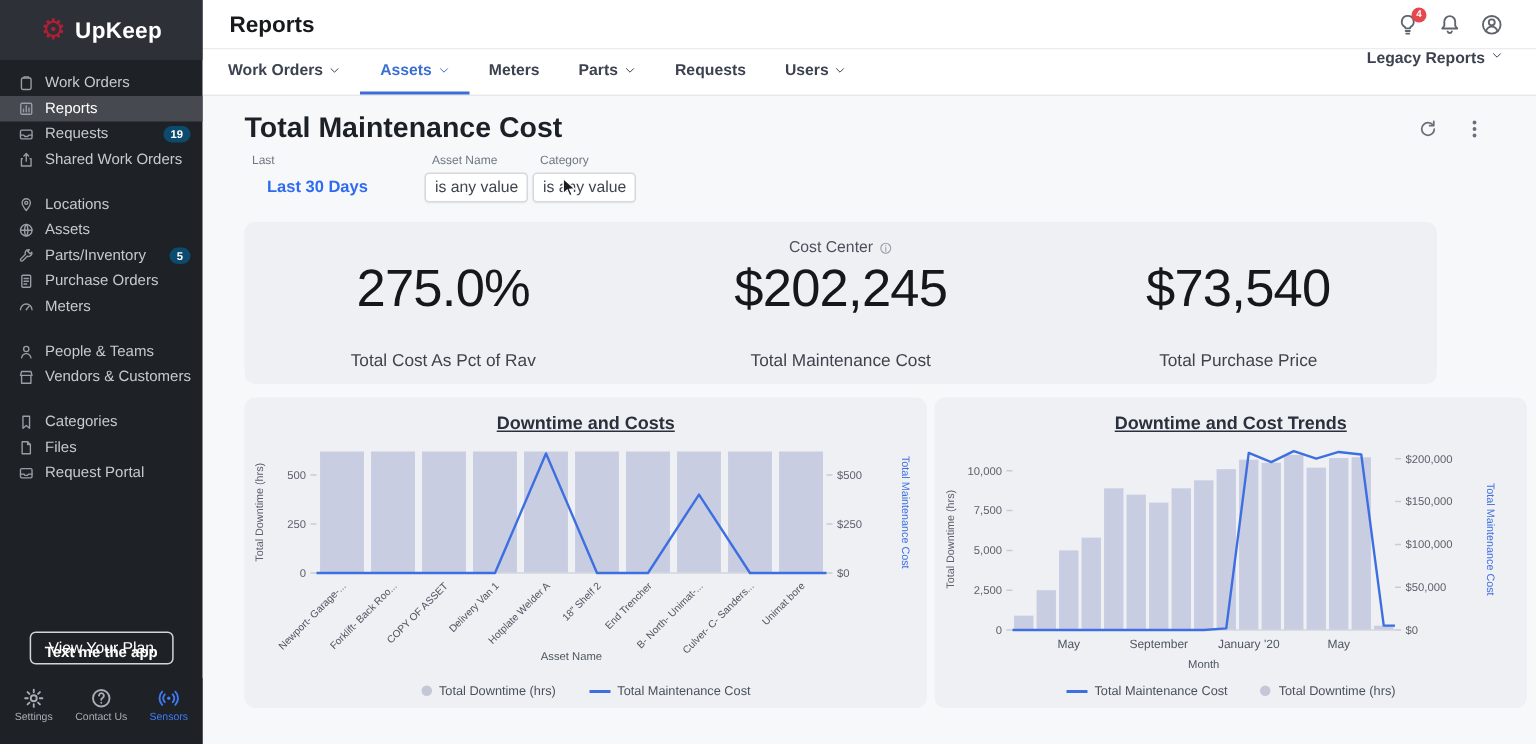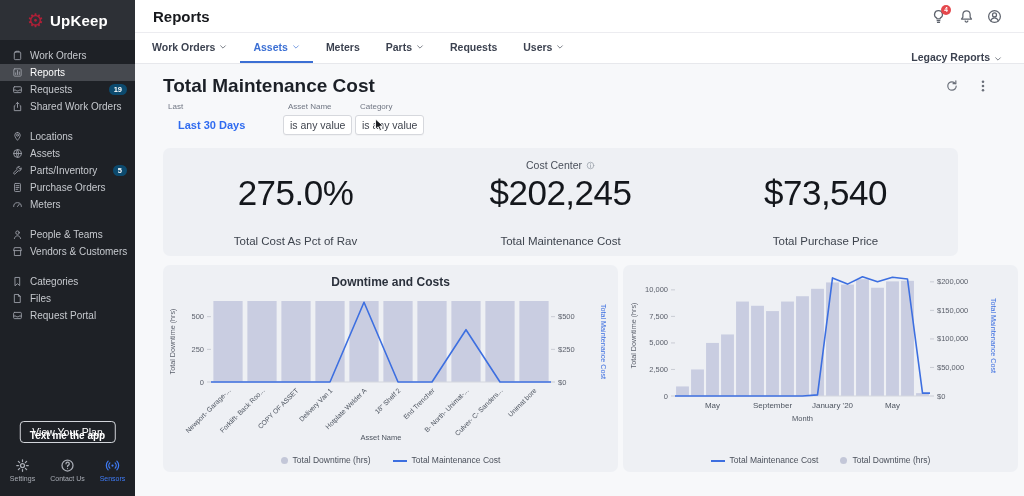--- a/index.html
+++ b/index.html
@@ -29,21 +29,21 @@
   .icon-btn{position:relative;width:15px;height:15px;color:#5f646e;cursor:pointer;}
   .icon-btn .ic{width:100%;height:100%;display:block;}
   .noti-badge{position:absolute;top:-4px;right:-5px;background:#e5484d;color:#fff;border-radius:50%;width:10px;height:10px;font-size:6.5px;display:flex;align-items:center;justify-content:center;font-weight:700;}
   .navrow{height:30px;background:#fff;border-bottom:1px solid #e7e8ec;display:flex;align-items:stretch;padding:0 22px 0 17px;}
   .tabs{display:flex;}
   .tab{display:flex;align-items:center;gap:4px;padding:0 13px;font-size:10.5px;font-weight:700;color:#3c4250;border-bottom:2px solid transparent;cursor:pointer;white-space:nowrap;}
   .tab:first-child{padding-left:0;}
   .tab.active{color:#3b6fd4;border-bottom-color:#3b6fd4;}
   .caret{width:8px;height:8px;display:inline-block;}
   .caret .ic{width:8px;height:8px;display:block;}
-  .legacy{margin-left:auto;display:flex;align-items:flex-end;gap:4px;font-size:10.5px;font-weight:700;color:#3c4250;cursor:pointer;}
+  .legacy{margin-left:auto;display:flex;align-items:flex-start;gap:4px;font-size:10.5px;font-weight:700;color:#3c4250;cursor:pointer;}
   .content{padding:11px 6px 0 28px;}
   .content-head{display:flex;align-items:center;}
   .content-head h2{margin:0;font-size:19px;font-weight:600;color:#1c2027;}
   .head-icons{margin-left:auto;display:flex;gap:17px;color:#6a6f79;padding-right:28px;align-items:center;}
   .hicon{width:14px;height:14px;cursor:pointer;}
   .hicon .ic{width:14px;height:14px;display:block;}
   
   .filters{display:flex;margin-top:5px;height:38px;}
   .filter{display:flex;flex-direction:column;}
   .filter-label{font-size:8px;color:#707683;padding-left:5px;}
@@ -57,21 +57,21 @@
   .stats-title .ic{width:9px;height:9px;color:#9aa0aa;display:block;}
   .stats-row{display:flex;margin-top:2px;}
   .stat{flex:1;text-align:center;}
   .stat-value{font-size:35px;color:#14171c;letter-spacing:-.5px;}
   .stat-label{font-size:11.5px;color:#3e444e;margin-top:22px;}
   
   .charts{display:flex;gap:5px;margin-top:9px;}
   .chart-card{background:#eef0f4;border-radius:7px;height:207px;position:relative;overflow:hidden;}
   #chart0{width:455px;}
   #chart1{width:395px;}
-  .chart-title{text-align:center;padding-top:10px;font-size:12px;font-weight:600;color:#2b313c;height:14px;}
+  .chart-title{text-align:center;padding-top:10px;font-size:12px;font-weight:600;color:#2b313c;height:14px;text-decoration:underline;}
   .chart-legend{position:absolute;bottom:7px;left:0;right:0;display:flex;justify-content:center;gap:22px;font-size:8.5px;color:#4a505b;align-items:center;}
   .chart-legend>span{cursor:pointer;}
   .lg-dot{width:7px;height:7px;border-radius:50%;background:#c3c7d8;display:inline-block;margin-right:5px;vertical-align:middle;}
   .lg-line{width:14px;height:2px;background:#3d6fe0;display:inline-block;margin-right:5px;vertical-align:middle;}
   svg text{font-family:"Liberation Sans",sans-serif;}
   .cursor{position:absolute;left:374px;top:118px;z-index:9;pointer-events:none;}
 </style>
 </head>
 <body>
 
@@ -388,21 +388,21 @@
               <text x="238" y="102" text-anchor="end" font-size="6.8" fill="#4e5560" transform="rotate(-45 238 102)">18" Shelf 2</text>
               <text x="272" y="102" text-anchor="end" font-size="6.8" fill="#4e5560" transform="rotate(-45 272 102)">End Trencher</text>
               <text x="306" y="102" text-anchor="end" font-size="6.8" fill="#4e5560" transform="rotate(-45 306 102)">B- North- Unimat-...</text>
               <text x="340" y="102" text-anchor="end" font-size="6.8" fill="#4e5560" transform="rotate(-45 340 102)">Culver- C- Sanders...</text>
               <text x="374" y="102" text-anchor="end" font-size="6.8" fill="#4e5560" transform="rotate(-45 374 102)">Unimat bore</text>
               <text x="218" y="151" text-anchor="middle" font-size="7.5" fill="#4e5560">Asset Name</text>
             </svg><div class="chart-legend">
               <span><span class="lg-dot"></span>Total Downtime (hrs)</span>
               <span><span class="lg-line"></span>Total Maintenance Cost</span>
             </div></section>
-        <section class="chart-card" id="chart1"><svg width="395" height="162">
+        <section class="chart-card" id="chart1"><div class="chart-title">Downtime and Cost Trends</div><svg width="395" height="162">
               <rect x="53.05" y="121.44736842105263" width="12.9" height="9.55263157894737" fill="#c9cde1"></rect>
               <rect x="68.05" y="104.46491228070175" width="12.9" height="26.535087719298247" fill="#c9cde1"></rect>
               <rect x="83.05" y="77.9298245614035" width="12.9" height="53.07017543859649" fill="#c9cde1"></rect>
               <rect x="98.05" y="69.43859649122807" width="12.9" height="61.56140350877193" fill="#c9cde1"></rect>
               <rect x="113.05" y="36.53508771929825" width="12.9" height="94.46491228070175" fill="#c9cde1"></rect>
               <rect x="128.05" y="40.78070175438597" width="12.9" height="90.21929824561403" fill="#c9cde1"></rect>
               <rect x="143.05" y="46.08771929824562" width="12.9" height="84.91228070175438" fill="#c9cde1"></rect>
               <rect x="158.05" y="36.53508771929825" width="12.9" height="94.46491228070175" fill="#c9cde1"></rect>
               <rect x="173.05" y="31.22807017543859" width="12.9" height="99.77192982456141" fill="#c9cde1"></rect>
               <rect x="188.05" y="23.798245614035096" width="12.9" height="107.2017543859649" fill="#c9cde1"></rect>

